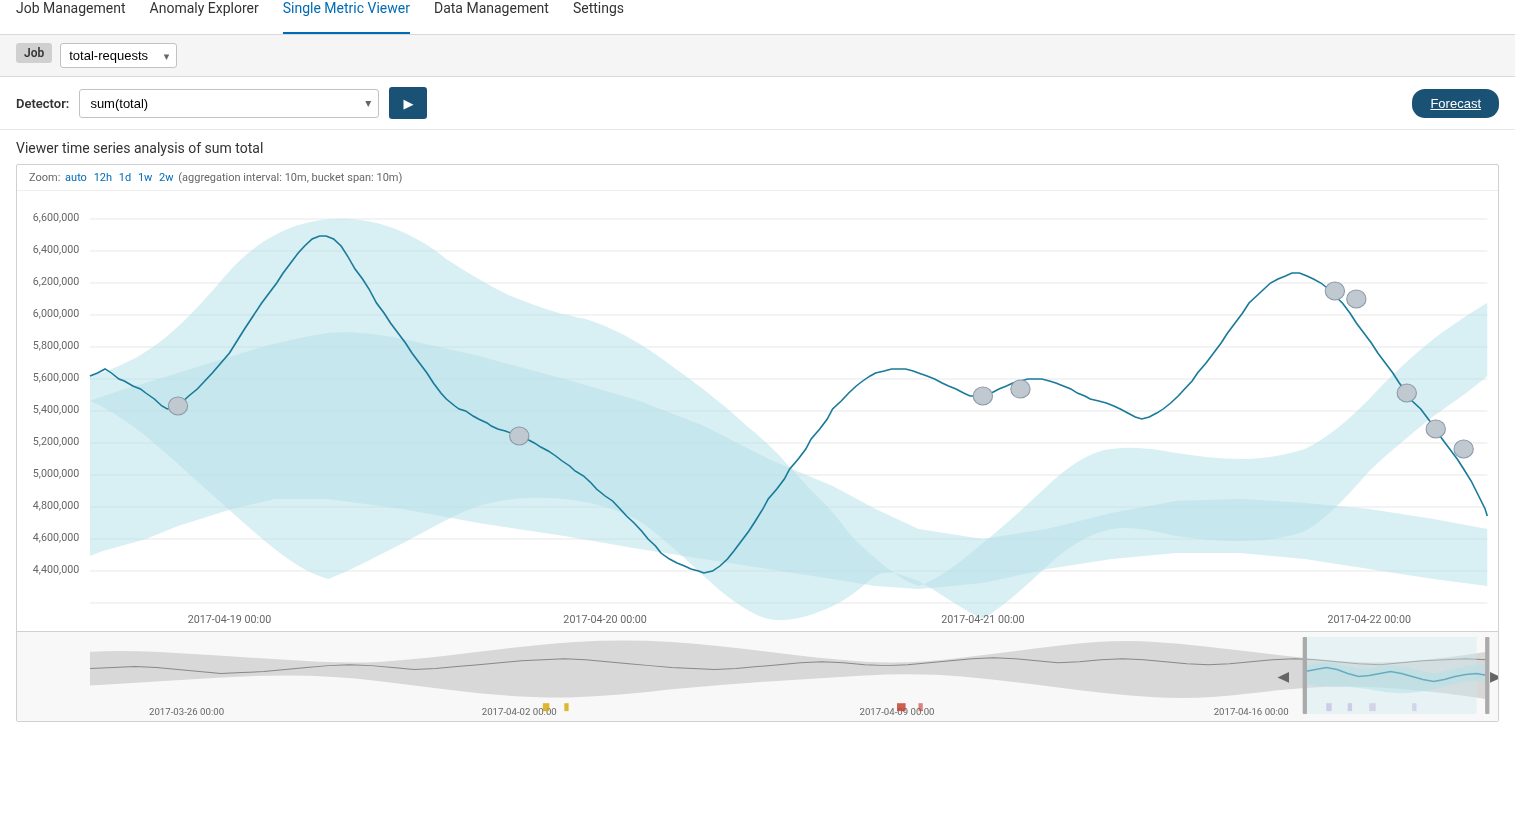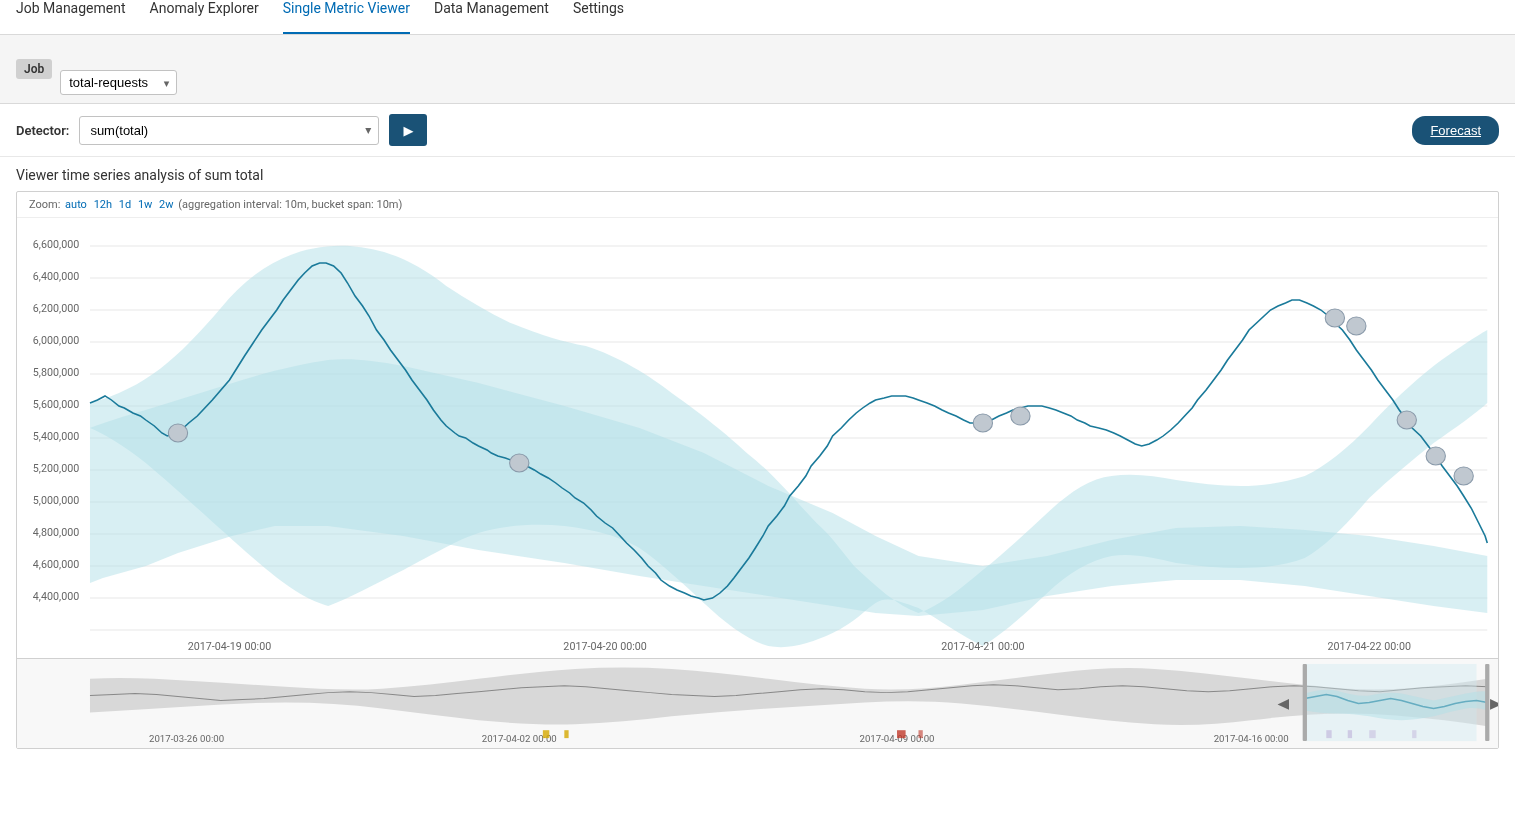--- a/index.html
+++ b/index.html
@@ -4,24 +4,24 @@
   <style>
     * { box-sizing: border-box; margin: 0; padding: 0; }
     body { font-family: -apple-system, BlinkMacSystemFont, 'Segoe UI', Roboto, sans-serif; font-size: 13px; color: #333; background: #fff; }
 
     
     .top-nav { display: flex; padding: 0 16px; border-bottom: 1px solid #d9d9d9; height: 35px; background: #fff; }
     .top-nav a { text-decoration: none; color: #333; margin-right: 24px; font-size: 14px; padding-bottom: 2px; }
     .top-nav a.active { color: #006BB4; border-bottom: 2px solid #006BB4; }
 
     
-    .job-bar { display: flex; align-items: center; padding: 8px 16px; background: #f5f5f5; border-bottom: 1px solid #d9d9d9; }
+    .job-bar { display: flex; align-items: flex-start; padding: 8px 16px; background: #f5f5f5; border-bottom: 1px solid #d9d9d9; }
     .job-label { background: #d0d0d0; padding: 3px 8px; border-radius: 3px; font-size: 12px; font-weight: 600; margin-right: 8px; color: #333; }
     .job-select { border: 1px solid #c2c2c2; border-radius: 3px; padding: 4px 28px 4px 8px; font-size: 13px; background: #fff; appearance: none; -webkit-appearance: none; }
-    .job-select-wrapper { position: relative; display: inline-block; margin-top: 27px; }
+    .job-select-wrapper { position: relative; display: inline-block; }
     .job-select-wrapper::after { content: '▾'; position: absolute; right: 8px; top: 50%; transform: translateY(-50%); pointer-events: none; color: #666; font-size: 11px; }
 
     
     .detector-row { display: flex; align-items: center; padding: 10px 16px; border-bottom: 1px solid #e8e8e8; }
     .detector-label { font-size: 13px; font-weight: 600; margin-right: 10px; color: #333; }
     .detector-select-wrapper { position: relative; display: inline-block; }
     .detector-select { border: 1px solid #c2c2c2; border-radius: 3px; padding: 6px 28px 6px 10px; font-size: 13px; background: #fff; appearance: none; -webkit-appearance: none; min-width: 300px; }
     .detector-select-wrapper::after { content: '▾'; position: absolute; right: 8px; top: 50%; transform: translateY(-50%); pointer-events: none; color: #666; font-size: 12px; }
     .play-btn { margin-left: 10px; background: #1a5276; border: none; border-radius: 3px; width: 38px; height: 32px; cursor: pointer; display: flex; align-items: center; justify-content: center; }
     .play-btn::after { content: '▶'; color: #fff; font-size: 13px; }

